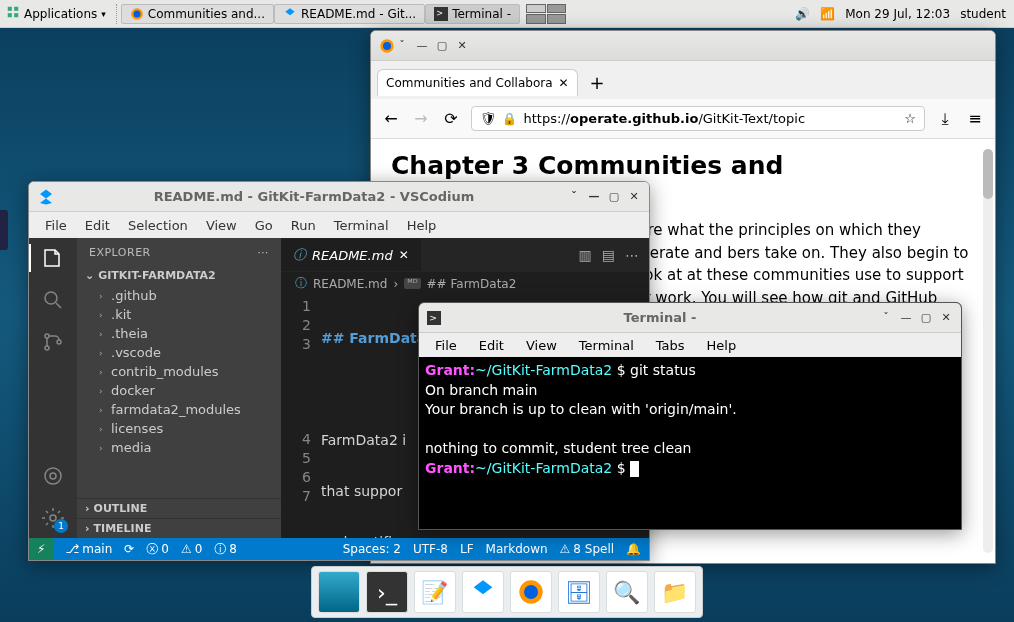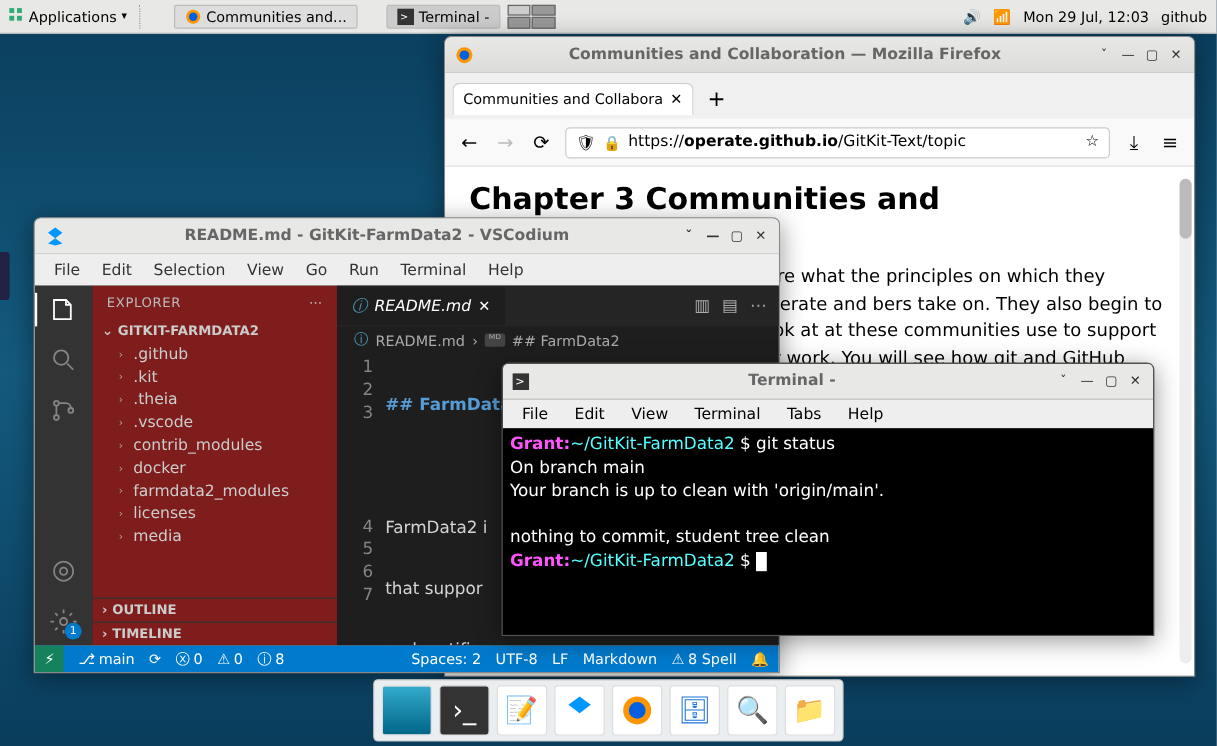--- a/index.html
+++ b/index.html
@@ -1,21 +1,21 @@
 <!DOCTYPE html>
 <html><head>
 <meta charset="utf-8">
 <style>
 * { margin: 0; padding: 0; box-sizing: border-box; font-family: "DejaVu Sans", Arial, sans-serif; }
 body { width: 1014px; height: 622px; background: linear-gradient(180deg, #0a3d5c 0%, #145a7e 50%, #0a3d5c 100%); position: relative; overflow: hidden; font-size: 13px; }
 
 
 .taskbar { position: absolute; top: 0; left: 0; right: 0; height: 28px; background: #e8e8e6; display: flex; align-items: center; border-bottom: 1px solid #ccc; }
 .taskbar .apps { padding: 0 6px; display: flex; align-items: center; gap: 4px; font-size: 12px; }
-.taskbar .tb-item { display: flex; align-items: center; gap: 4px; padding: 2px 8px; background: #ddd; border: 1px solid #bbb; border-radius: 2px; font-size: 12px; max-width: 160px; overflow: hidden; white-space: nowrap; margin-left: 24px; }
+.taskbar .tb-item { display: flex; align-items: center; gap: 4px; padding: 2px 8px; background: #ddd; border: 1px solid #bbb; border-radius: 2px; font-size: 12px; max-width: 160px; overflow: hidden; white-space: nowrap; }
 .taskbar .tb-item.active { background: #ccc; }
 .taskbar .right { margin-left: auto; display: flex; align-items: center; gap: 10px; padding-right: 8px; font-size: 12px; }
 .tb-icon { width: 14px; height: 14px; display: inline-block; }
 .workspace-switcher { display: grid; grid-template-columns: 1fr 1fr; grid-template-rows: 1fr 1fr; width: 40px; height: 20px; gap: 1px; margin: 0 6px; }
 .workspace-switcher div { background: #999; border: 1px solid #666; }
 .workspace-switcher div.active { background: #ccc; }
 
 
 .window { position: absolute; border: 1px solid #888; border-radius: 6px 6px 0 0; background: #fff; box-shadow: 0 4px 20px rgba(0,0,0,.4); display: flex; flex-direction: column; overflow: hidden; }
 .titlebar { height: 30px; background: linear-gradient(#e8e8e6,#dcdcda); display: flex; align-items: center; padding: 0 8px; font-size: 13px; color: #333; border-bottom: 1px solid #ccc; }
@@ -45,21 +45,21 @@
 #vscodium .titlebar { background: #e8e8e6; font-weight: bold; color: #333; }
 #vscodium .titlebar .vsc-logo { width: 18px; height: 18px; margin-right: 6px; }
 .vsc-menu { height: 26px; background: #eee; display: flex; align-items: center; gap: 2px; padding: 0 8px; font-size: 13px; color: #333; }
 .vsc-menu span { padding: 2px 8px; cursor: pointer; }
 .vsc-body { flex: 1; display: flex; background: #1e1e1e; color: #ccc; overflow: hidden; }
 .vsc-activity { width: 48px; background: #333333; display: flex; flex-direction: column; align-items: center; padding-top: 8px; gap: 18px; }
 .vsc-activity .ai { width: 24px; height: 24px; color: #858585; cursor: pointer; position: relative; }
 .vsc-activity .ai.active { color: #fff; }
 .vsc-activity .ai.active::before { content:""; position:absolute; left:-12px; top:-2px; bottom:-2px; width:2px; background:#fff; }
 .vsc-activity .badge { position: absolute; bottom: -3px; right: -3px; background: #007acc; color: #fff; border-radius: 50%; width: 14px; height: 14px; font-size: 9px; display: flex; align-items: center; justify-content: center; }
-.vsc-side { width: 204px; background: #7f1d1d; display: flex; flex-direction: column; font-size: 12px; justify-content: flex-end; }
+.vsc-side { width: 204px; background: #404040; display: flex; flex-direction: column; font-size: 12px; justify-content: flex-end; }
 .vsc-side-hdr { padding: 8px 12px; color: #bbb; font-size: 11px; letter-spacing: .5px; display: flex; justify-content: space-between; }
 .vsc-side-title { padding: 2px 8px; color: #ccc; font-weight: bold; font-size: 11px; display:flex; align-items:center; gap:4px; }
 .vsc-tree { padding: 2px 0; }
 .vsc-tree-item { padding: 2px 0 2px 22px; color: #ccc; display: flex; align-items: center; gap: 4px; cursor: pointer; font-size: 13px; }
 .vsc-tree-item .chev { font-size: 9px; color: #aaa; width: 8px; }
 .vsc-section { padding: 3px 8px; font-size: 11px; font-weight: bold; color: #ccc; border-top:1px solid #333; display:flex; align-items:center; gap:4px; }
 .vsc-editor { flex: 1; display: flex; flex-direction: column; background: #1e1e1e; }
 .vsc-tabs { height: 34px; background: #252526; display: flex; align-items: center; }
 .vsc-etab { background: #1e1e1e; padding: 7px 12px; font-size: 13px; font-style: italic; display: flex; align-items: center; gap: 6px; color: #fff; }
 .vsc-etab .dot { color: #519aba; }
@@ -112,52 +112,57 @@
     <span style="font-size:9px">▾</span>
   </div>
   <span style="border-left:1px dotted #999; height:20px; margin:0 4px"></span>
   <div class="tb-item">
     <svg class="tb-icon" viewBox="0 0 24 24">
         <circle cx="12" cy="12" r="10" fill="#ff9500"></circle>
         <circle cx="12" cy="12" r="6" fill="#0060df"></circle>
       </svg>
     <span>Communities and...</span>
   </div>
+  <div class="tb-item">
+    <svg class="tb-icon" viewBox="0 0 24 24">
+        <path d="M12 2l8 6-8 6-8-6z" fill="#0098ff"></path>
+      </svg>
+    <span>README.md - Git...</span>
+  </div>
   <div class="tb-item active">
     <svg class="tb-icon" viewBox="0 0 24 24">
         <rect width="24" height="24" fill="#333"></rect>
         <text x="4" y="16" fill="#fff" font-size="14">&gt;</text>
       </svg>
     <span>Terminal -</span>
   </div>
   <div class="workspace-switcher">
     <div class="active"></div>
       <div></div>
       <div></div>
       <div></div>
   </div>
   <div class="right">
     <span>🔊</span>
     <span>📶</span>
     <span>Mon 29 Jul, 12:03</span>
-    <span>github</span>
+    <span>student</span>
   </div>
 </div>
 
 <div class="edge-handle"></div>
 
 <div id="firefox" class="window">
   <div class="titlebar">
     <span>
         <svg width="16" height="16" viewBox="0 0 24 24">
           <circle cx="12" cy="12" r="10" fill="#ff9500"></circle>
           <circle cx="12" cy="12" r="6" fill="#0060df"></circle>
         </svg>
       </span>
-    <span class="title">Communities and Collaboration — Mozilla Firefox</span>
     <div class="ctrls">
       <span class="ctrl">ˇ</span>
       <span class="ctrl">—</span>
       <span class="ctrl">▢</span>
       <span class="ctrl">✕</span>
     </div>
   </div>
   <div class="ff-tabs">
     <div class="ff-tab">
       <span>Communities and Collabora</span>

